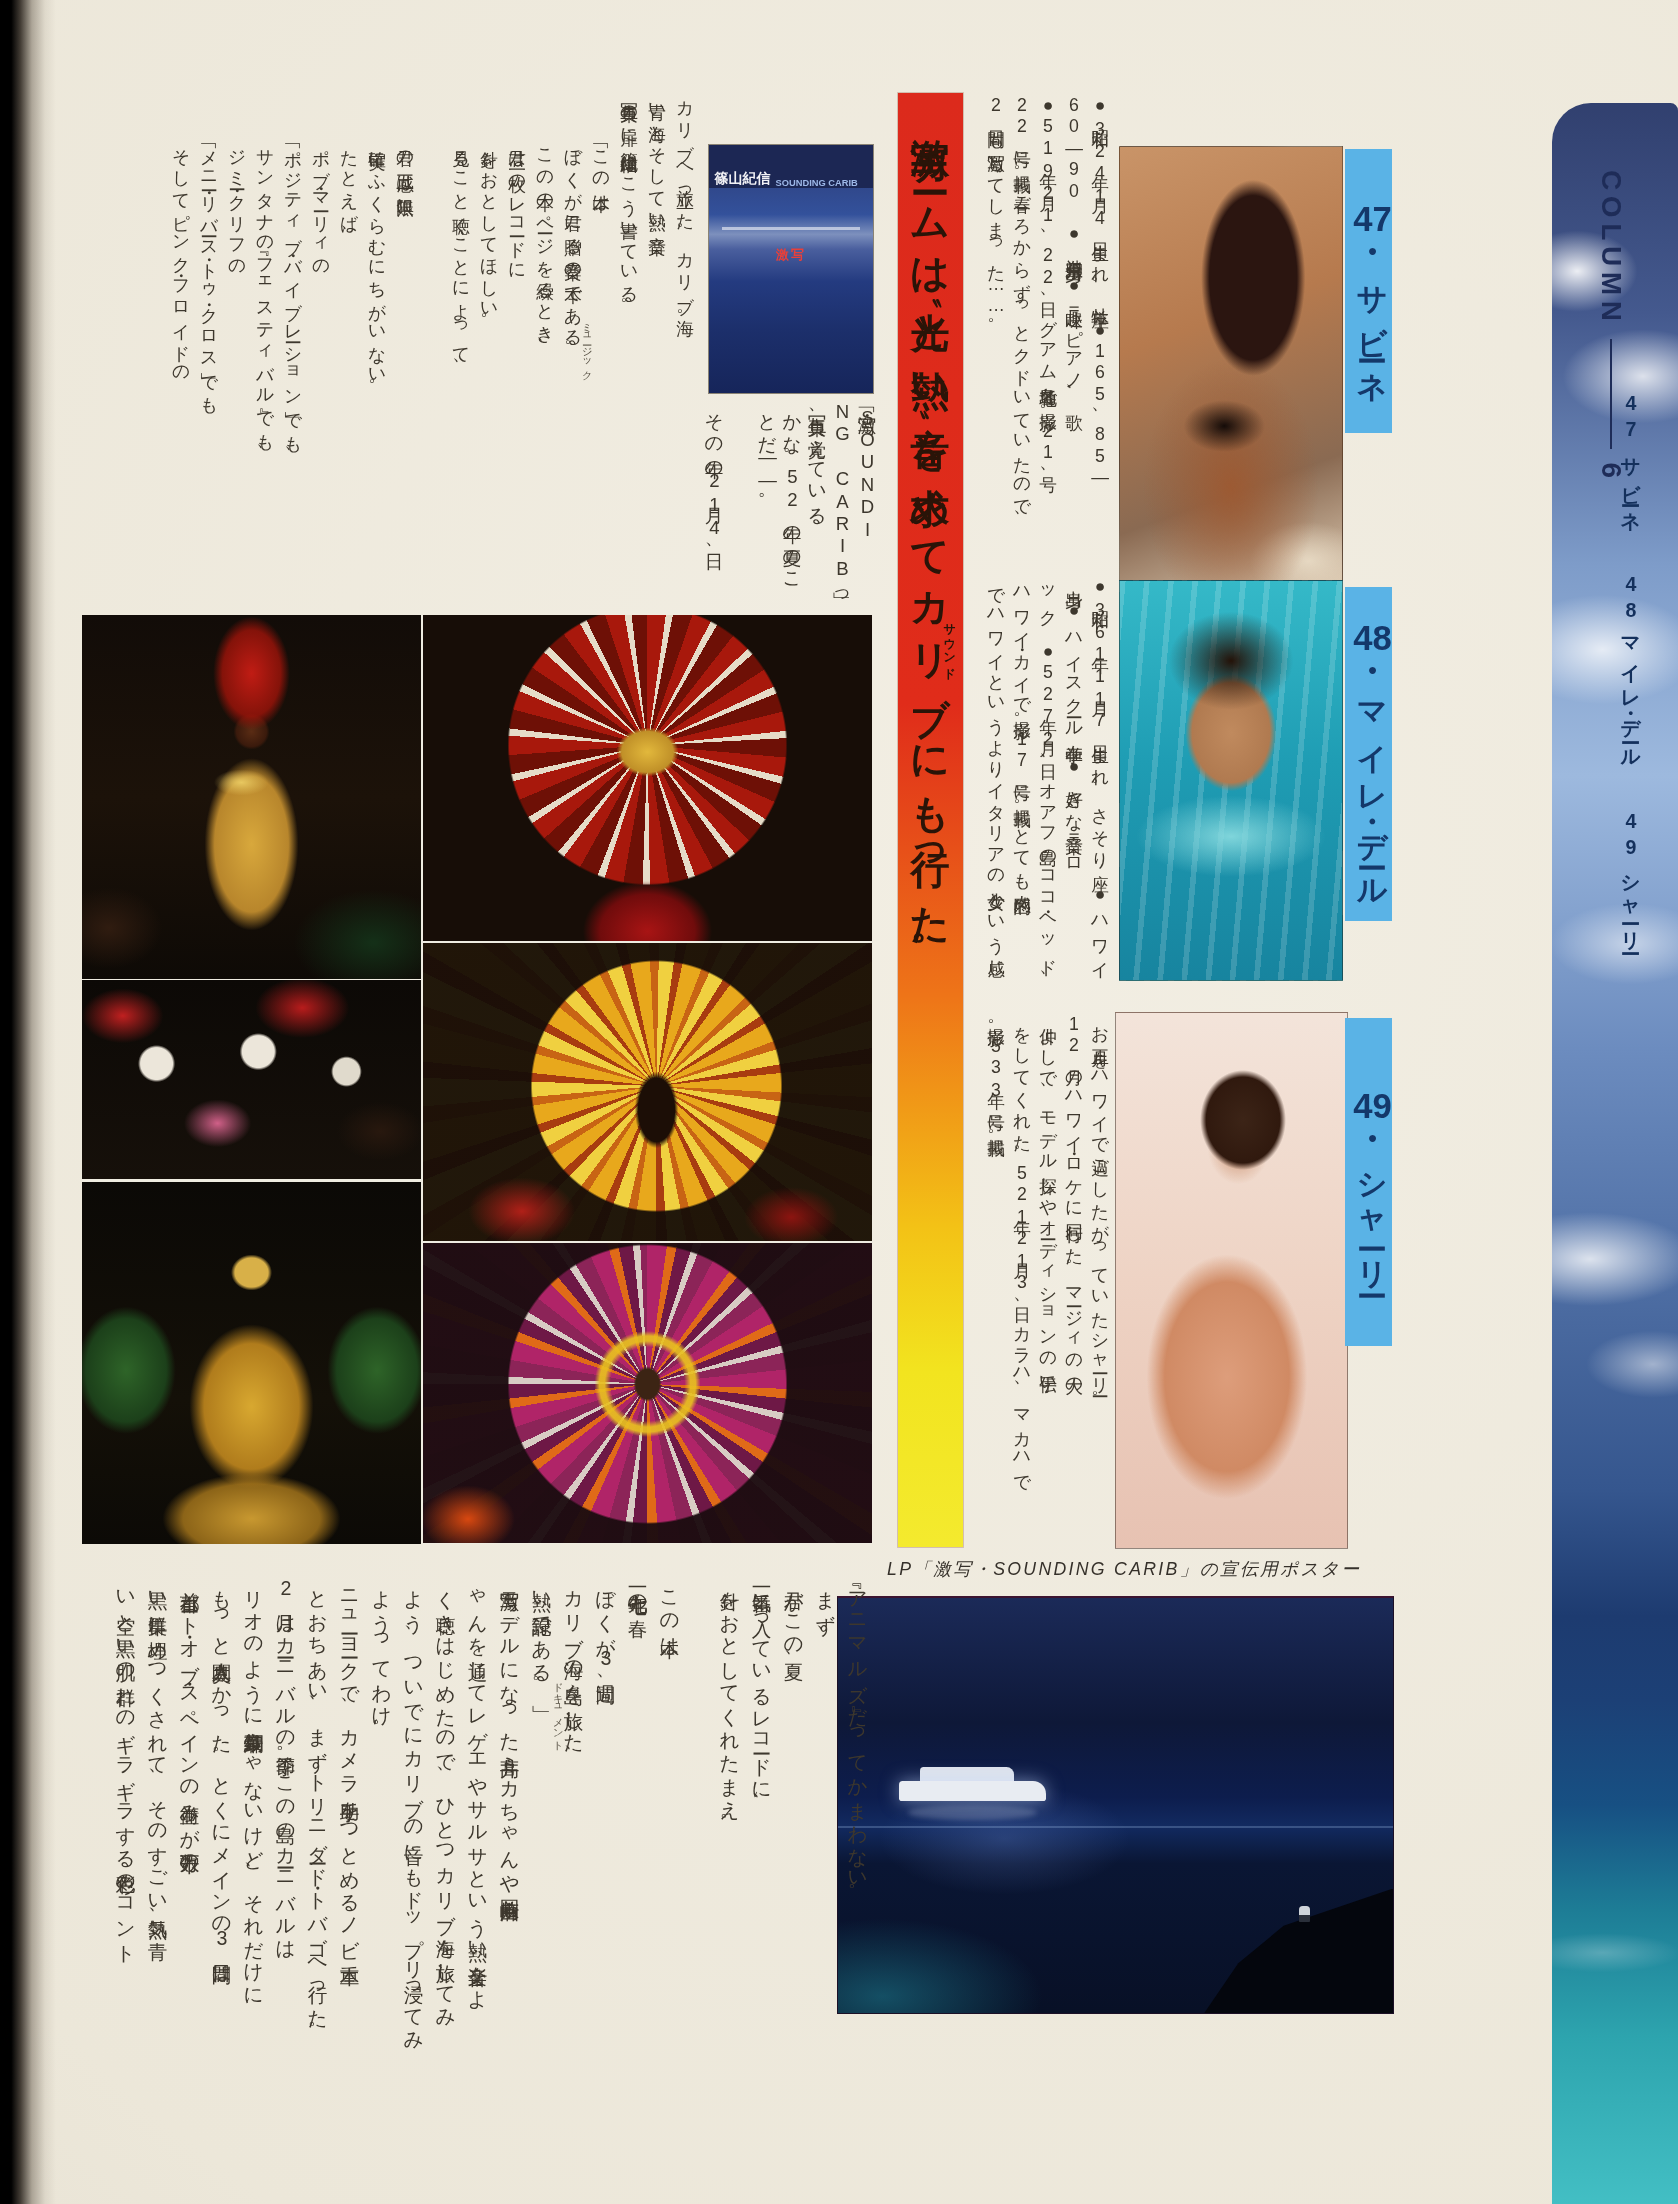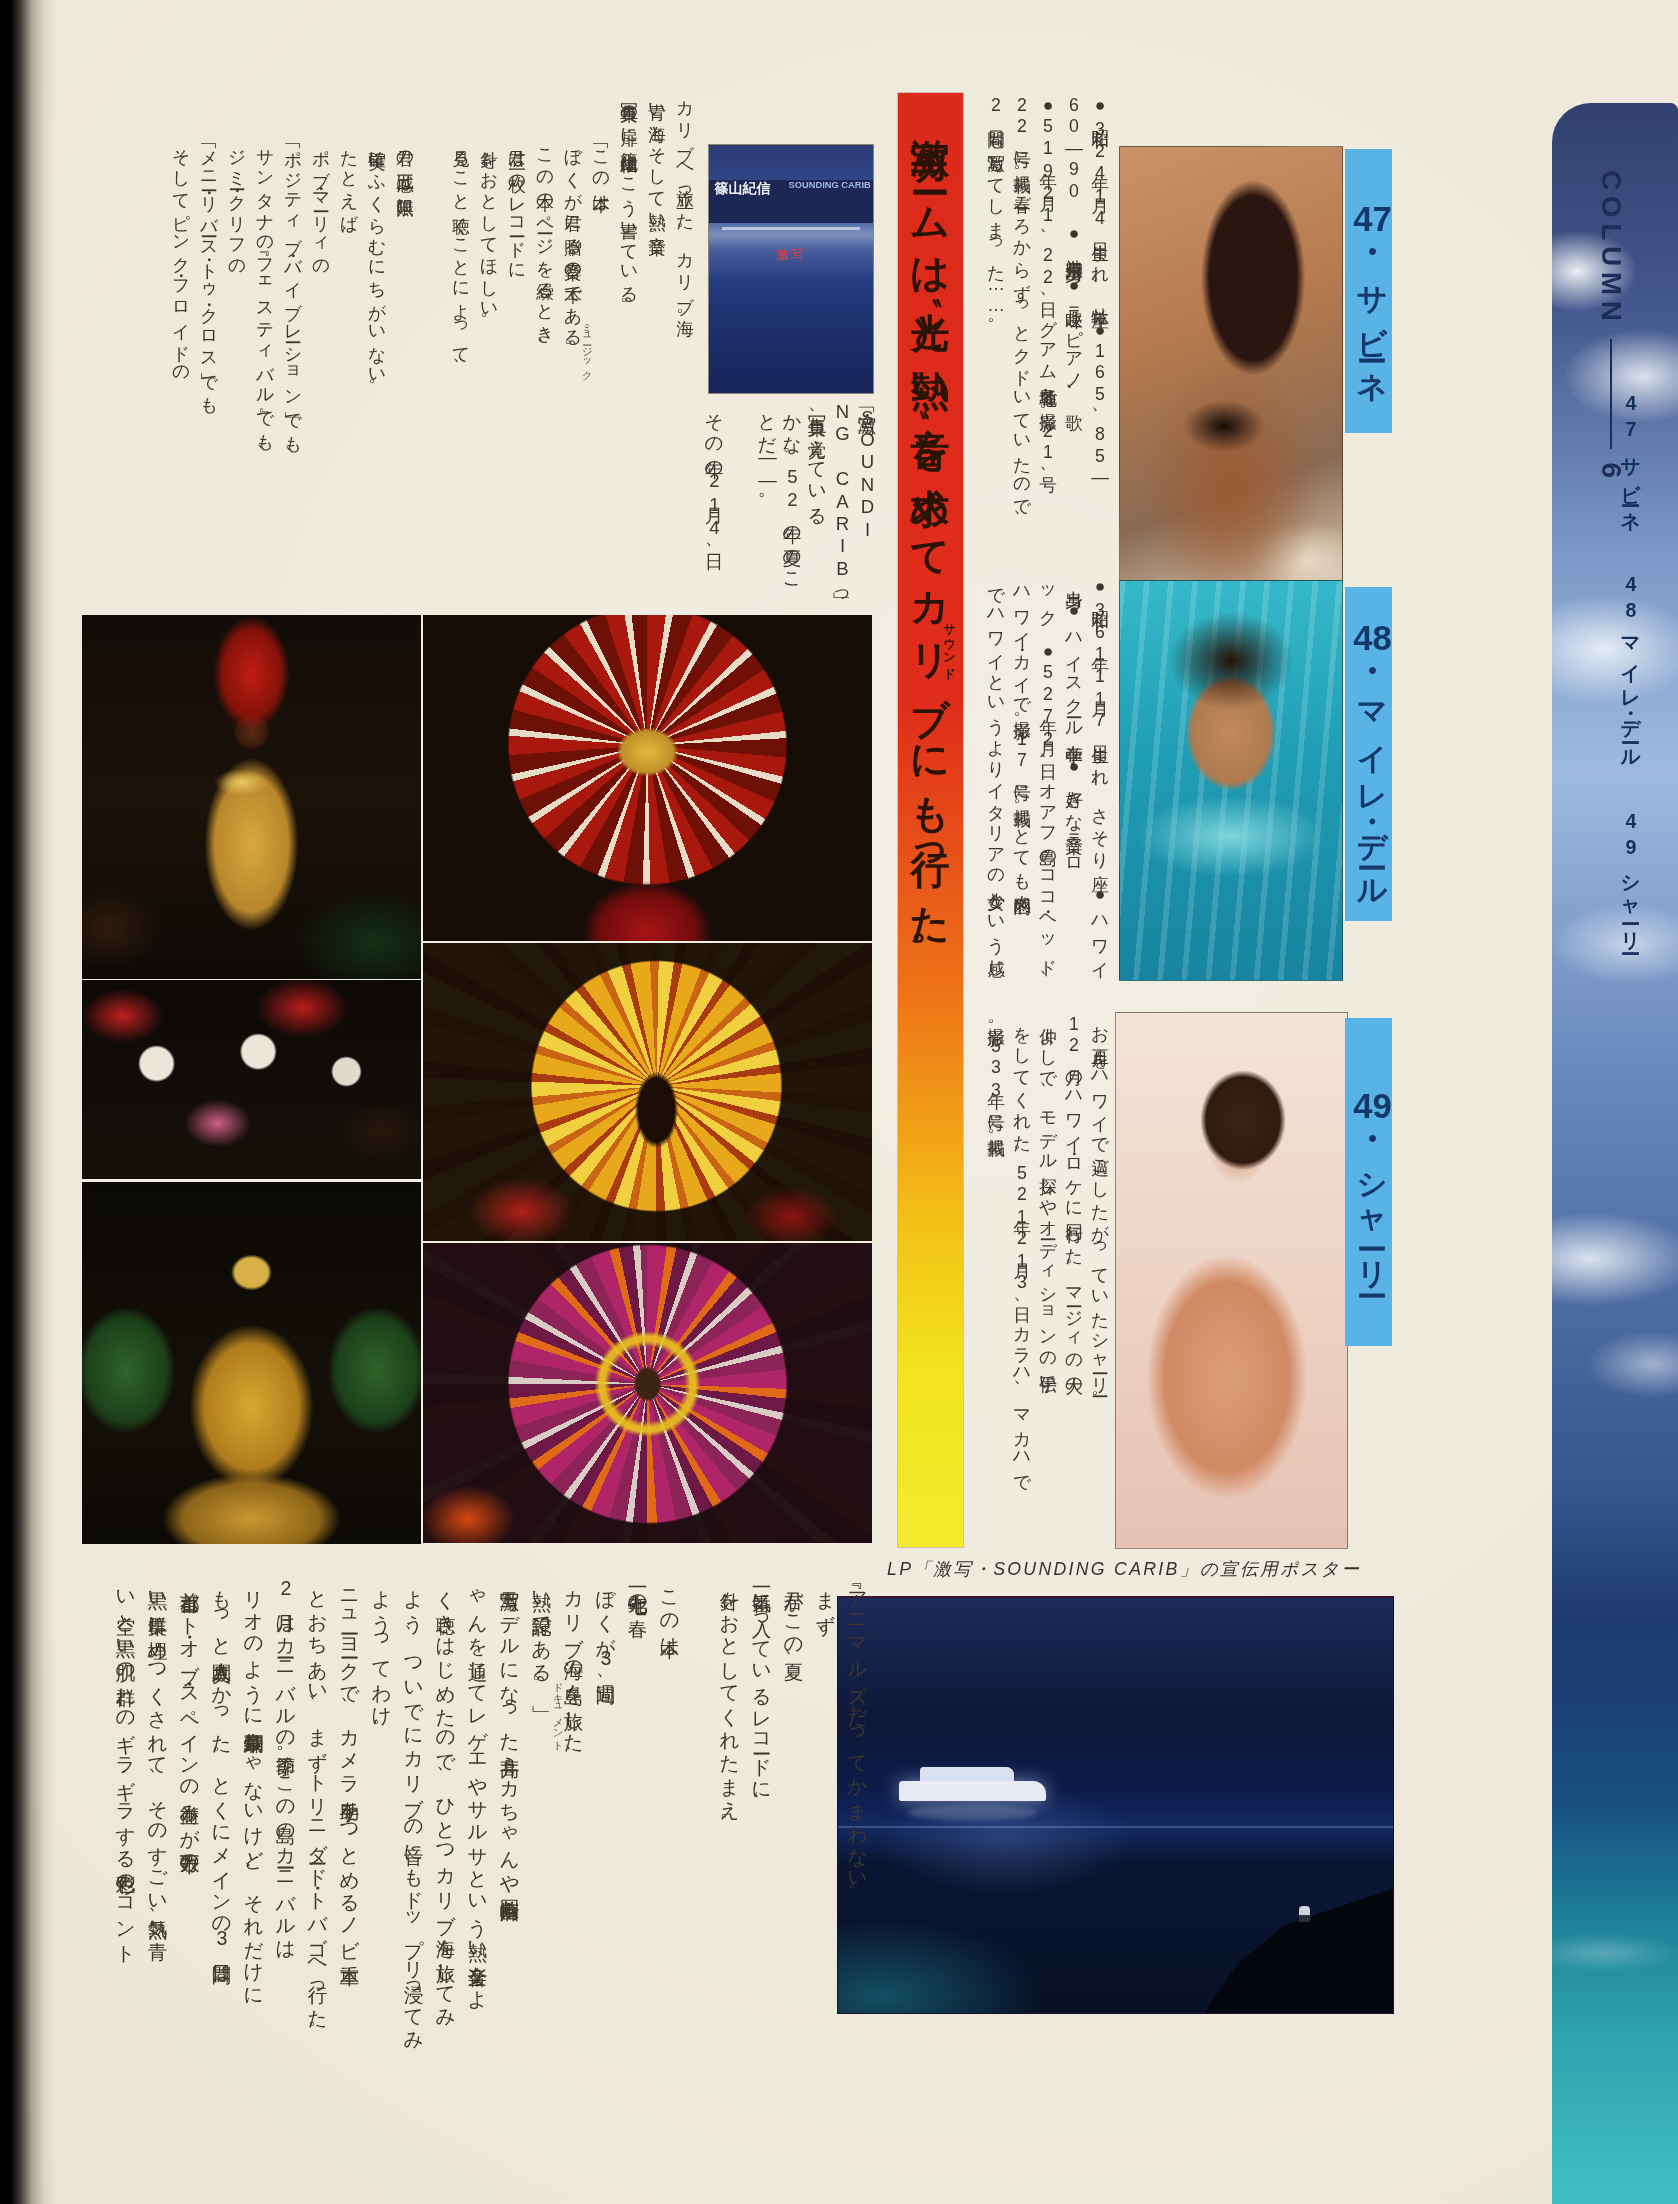--- a/index.html
+++ b/index.html
@@ -25,25 +25,25 @@
   .headline{position:absolute;left:898px;top:93px;width:65px;height:1454px;display:flex;justify-content:center;
     background:linear-gradient(180deg,#dc2a1c 0%,#e02c1a 42%,#ee7418 62%,#f3c216 78%,#f2e41f 88%,#f4ea2e 100%);
     box-shadow:0 0 0 0.9px rgba(120,40,10,.25);}
   .headline-inner{writing-mode:vertical-rl;text-orientation:upright;padding-top:15px;position:relative;
     font-size:39px;font-weight:bold;letter-spacing:6.5px;color:#2a1408;line-height:1;}
   .headline-inner .q{font-size:22.4px;letter-spacing:1.9px;}
   .headline-rb{position:absolute;right:-5.6px;top:522px;font-size:12px;letter-spacing:0.9px;color:#2a1408;writing-mode:vertical-rl;}
   
   .cover{position:absolute;left:708px;top:144px;width:166px;height:250px;border:0.9px solid #8a8374;box-sizing:border-box;
     background:linear-gradient(180deg,#2c3a74 0%,#33519b 28%,#7d90bd 36%,#4a5f9e 42%,#243b80 55%,#1c2f6b 75%,#16255a 100%);}
-  .cover-band{position:absolute;left:0;top:0;right:0;height:43px;background:#1c2754;display:flex;align-items:flex-start;padding:0 5.6px;gap:18px;box-sizing:border-box;margin-top:35px;}
+  .cover-band{position:absolute;left:0;top:0;right:0;height:43px;background:#1c2754;display:flex;align-items:flex-end;padding:0 5.6px;gap:5px;box-sizing:border-box;}
   .cover-author{color:#f2f2f6;font-weight:bold;font-size:14px;letter-spacing:0;white-space:nowrap;}
   .cover-title{color:#9db8e8;font-size:9.3px;font-weight:bold;white-space:nowrap;}
   .cover-subline{position:absolute;left:13px;right:13px;top:82px;height:2.8px;background:rgba(255,255,255,.55);}
-  .cover-overlay{position:absolute;left:50%;top:101px;transform:translateX(-50%);color:#e8403a;font-size:13px;font-weight:normal;letter-spacing:1.9px;}
+  .cover-overlay{position:absolute;left:50%;top:101px;transform:translateX(-50%);color:#e8403a;font-size:13px;font-weight:bold;letter-spacing:1.9px;}
   
   .photo{position:absolute;box-sizing:border-box;border:0.9px solid rgba(30,20,10,.45);}
   .photo47{left:1119px;top:146px;width:224px;height:438px;background:
     radial-gradient(84px 158px at 60% 30%,#2b1510 0%,#2b1510 52%,rgba(43,21,16,0) 62%),
     radial-gradient(48px 58px at 56% 40%,#b5714a 0%,rgba(181,113,74,0) 70%),
     radial-gradient(58px 37px at 47% 64%,#140b08 0%,rgba(20,11,8,0) 70%),
     radial-gradient(117px 172px at 50% 78%,#9c5a33 0%,rgba(156,90,51,0) 75%),
     radial-gradient(84px 56px at 85% 95%,#e6d8c2 0%,rgba(230,216,194,0) 70%),
     linear-gradient(160deg,#c99468 0%,#b67a4e 40%,#8a6a52 75%,#d9c6ae 100%);}
   .photo48{left:1119px;top:580px;width:224px;height:401px;background:

